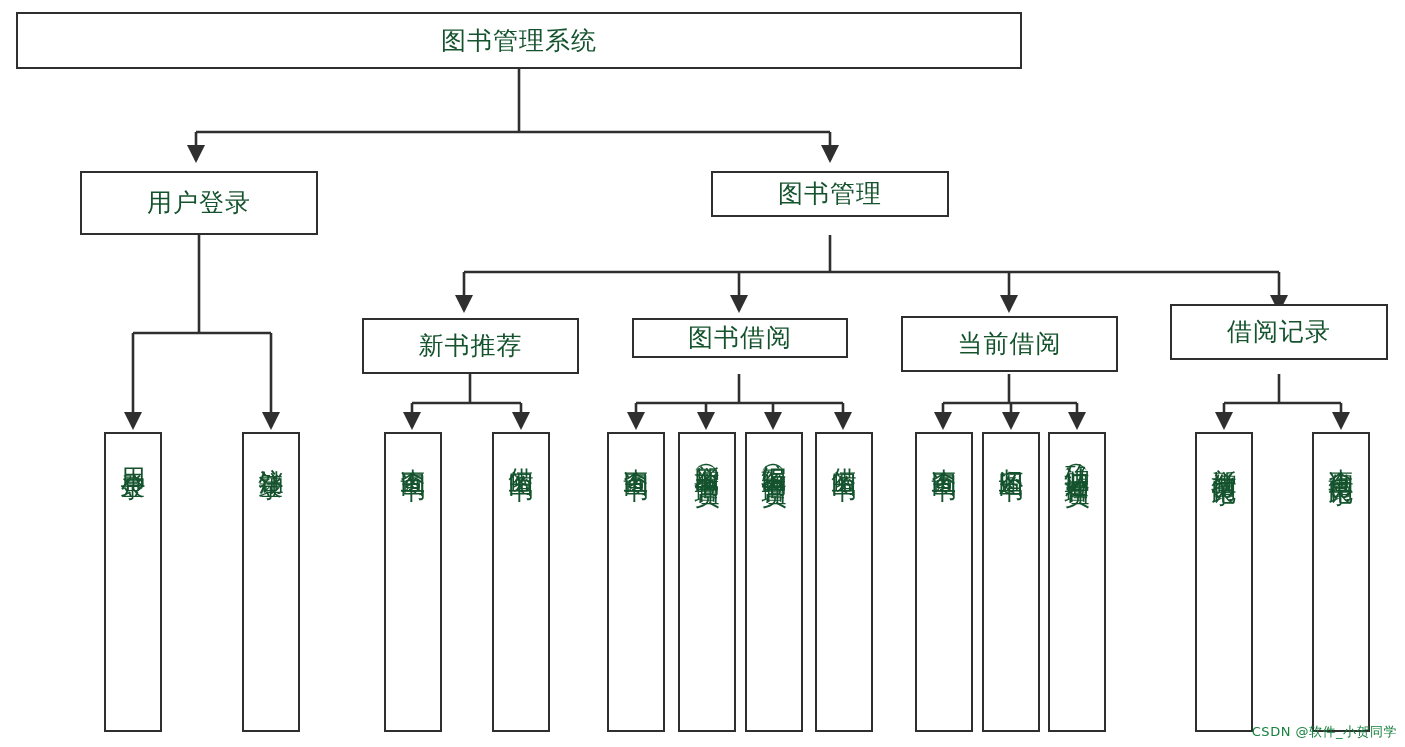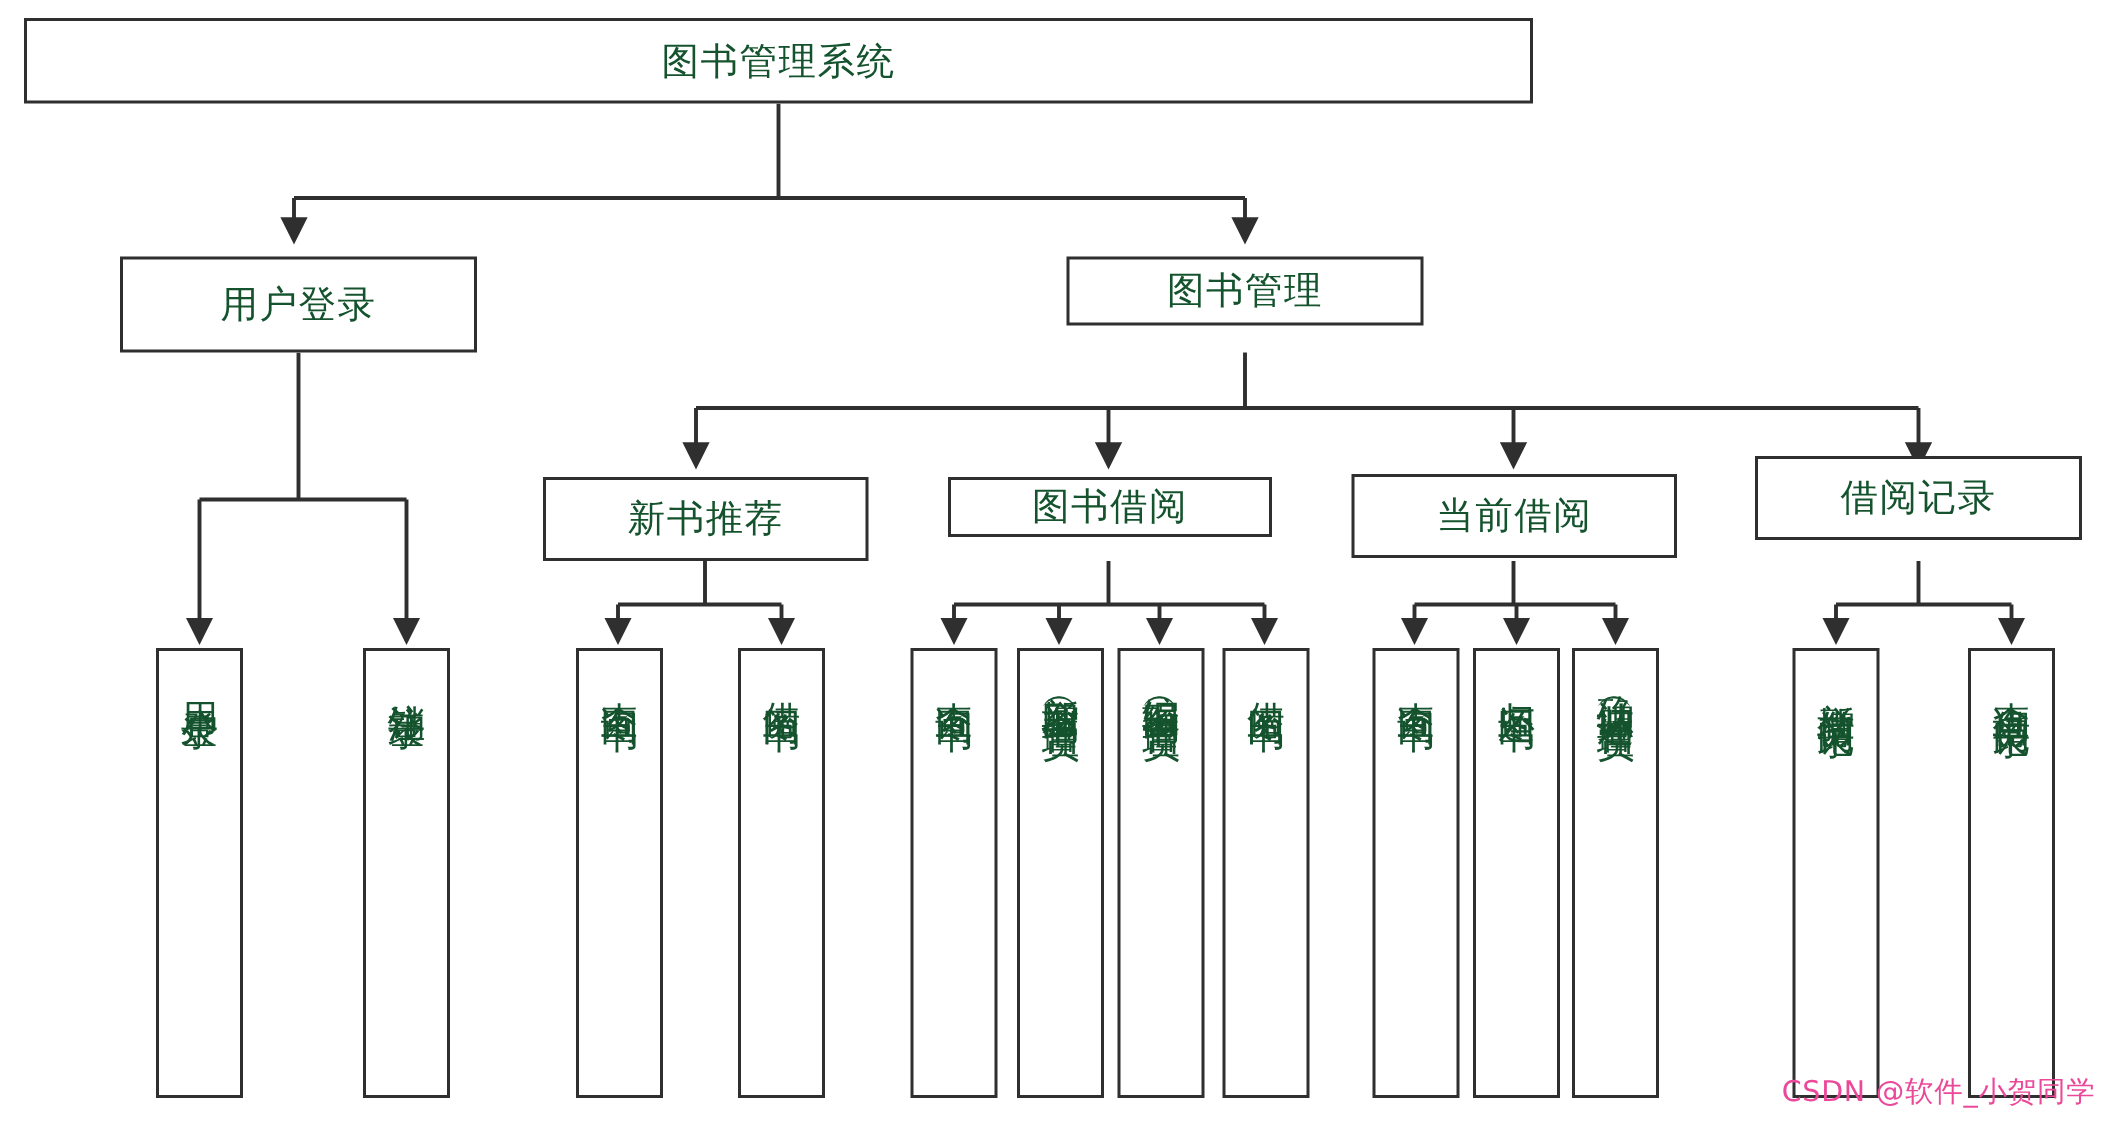--- a/index.html
+++ b/index.html
@@ -58,22 +58,22 @@
     text-orientation: upright;
     display: block;
   }
   .title-node {
     font-size: 26px;
   }
   #watermark {
     position: absolute;
     right: 8px;
     bottom: 6px;
-    font-size: 19px;
-    color: #ec4899;
+    font-size: 13px;
+    color: #15803d;
     letter-spacing: 0.5px;
     white-space: nowrap;
   }
 </style>
 </head>
 <body>
 
 <div id="canvas">
 
   <svg id="wires" viewBox="0 0 1405 747">

